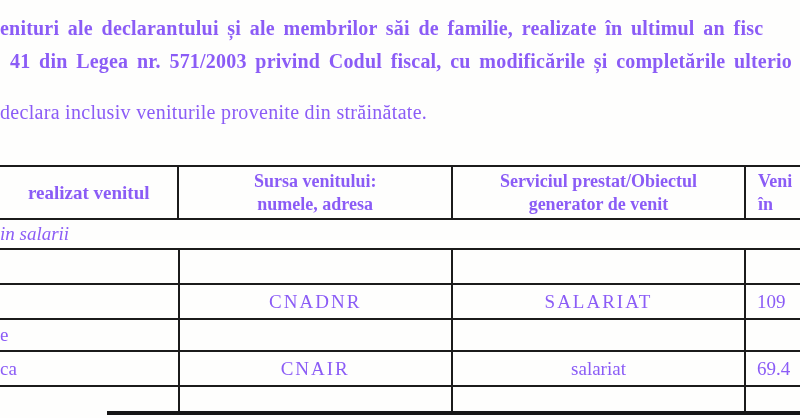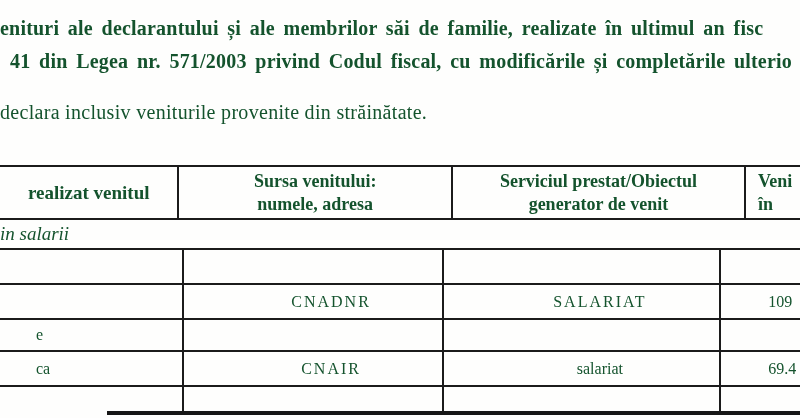--- a/index.html
+++ b/index.html
@@ -2,21 +2,21 @@
 <html><head>
 <meta charset="utf-8">
 <style>
   html, body { margin:0; padding:0; }
   body {
     width:800px; height:418px; overflow:hidden;
     background:#ffffff;
   }
   .page {
     position:relative; width:800px; height:418px; overflow:hidden;
-    background:#fefefdff; color:#14532d;
+    background:#fefefdff; color:#8b5cf6;
     font-family:"Liberation Serif","DejaVu Serif",serif;
   }
 
   
   .title {
     position:absolute; top:12px; left:0; width:810px;
     font-weight:bold; font-size:20px; line-height:33px;
     white-space:nowrap; letter-spacing:0.2px; word-spacing:3.5px;
     overflow:hidden;
   }
@@ -58,21 +58,21 @@
     font-weight:bold; font-size:18px; line-height:23px; text-align:left;
   }
   .hcell.h1 { align-items:center; font-size:19px; text-align:left; }
   .hcell.h4 { align-items:flex-start; padding-left:12px; text-align:left; }
 
   .band-cell {
     width:820px; border-right:none !important;
     font-style:italic; font-size:19px; padding-left:0;
   }
 
-  .dcell   { justify-content:center; font-size:16px;margin-left:36px; }
+  .dcell   { justify-content:center; font-size:19px; }
   .dcell.l { justify-content:flex-start; }
   .dcell.num { justify-content:flex-start; padding-left:11px; }
   .caps { letter-spacing:2px; }
 
   
   .thick-line {
     position:absolute; top:411px; left:107px; width:693px; height:4px;
     background:#161616;
   }
 </style>

